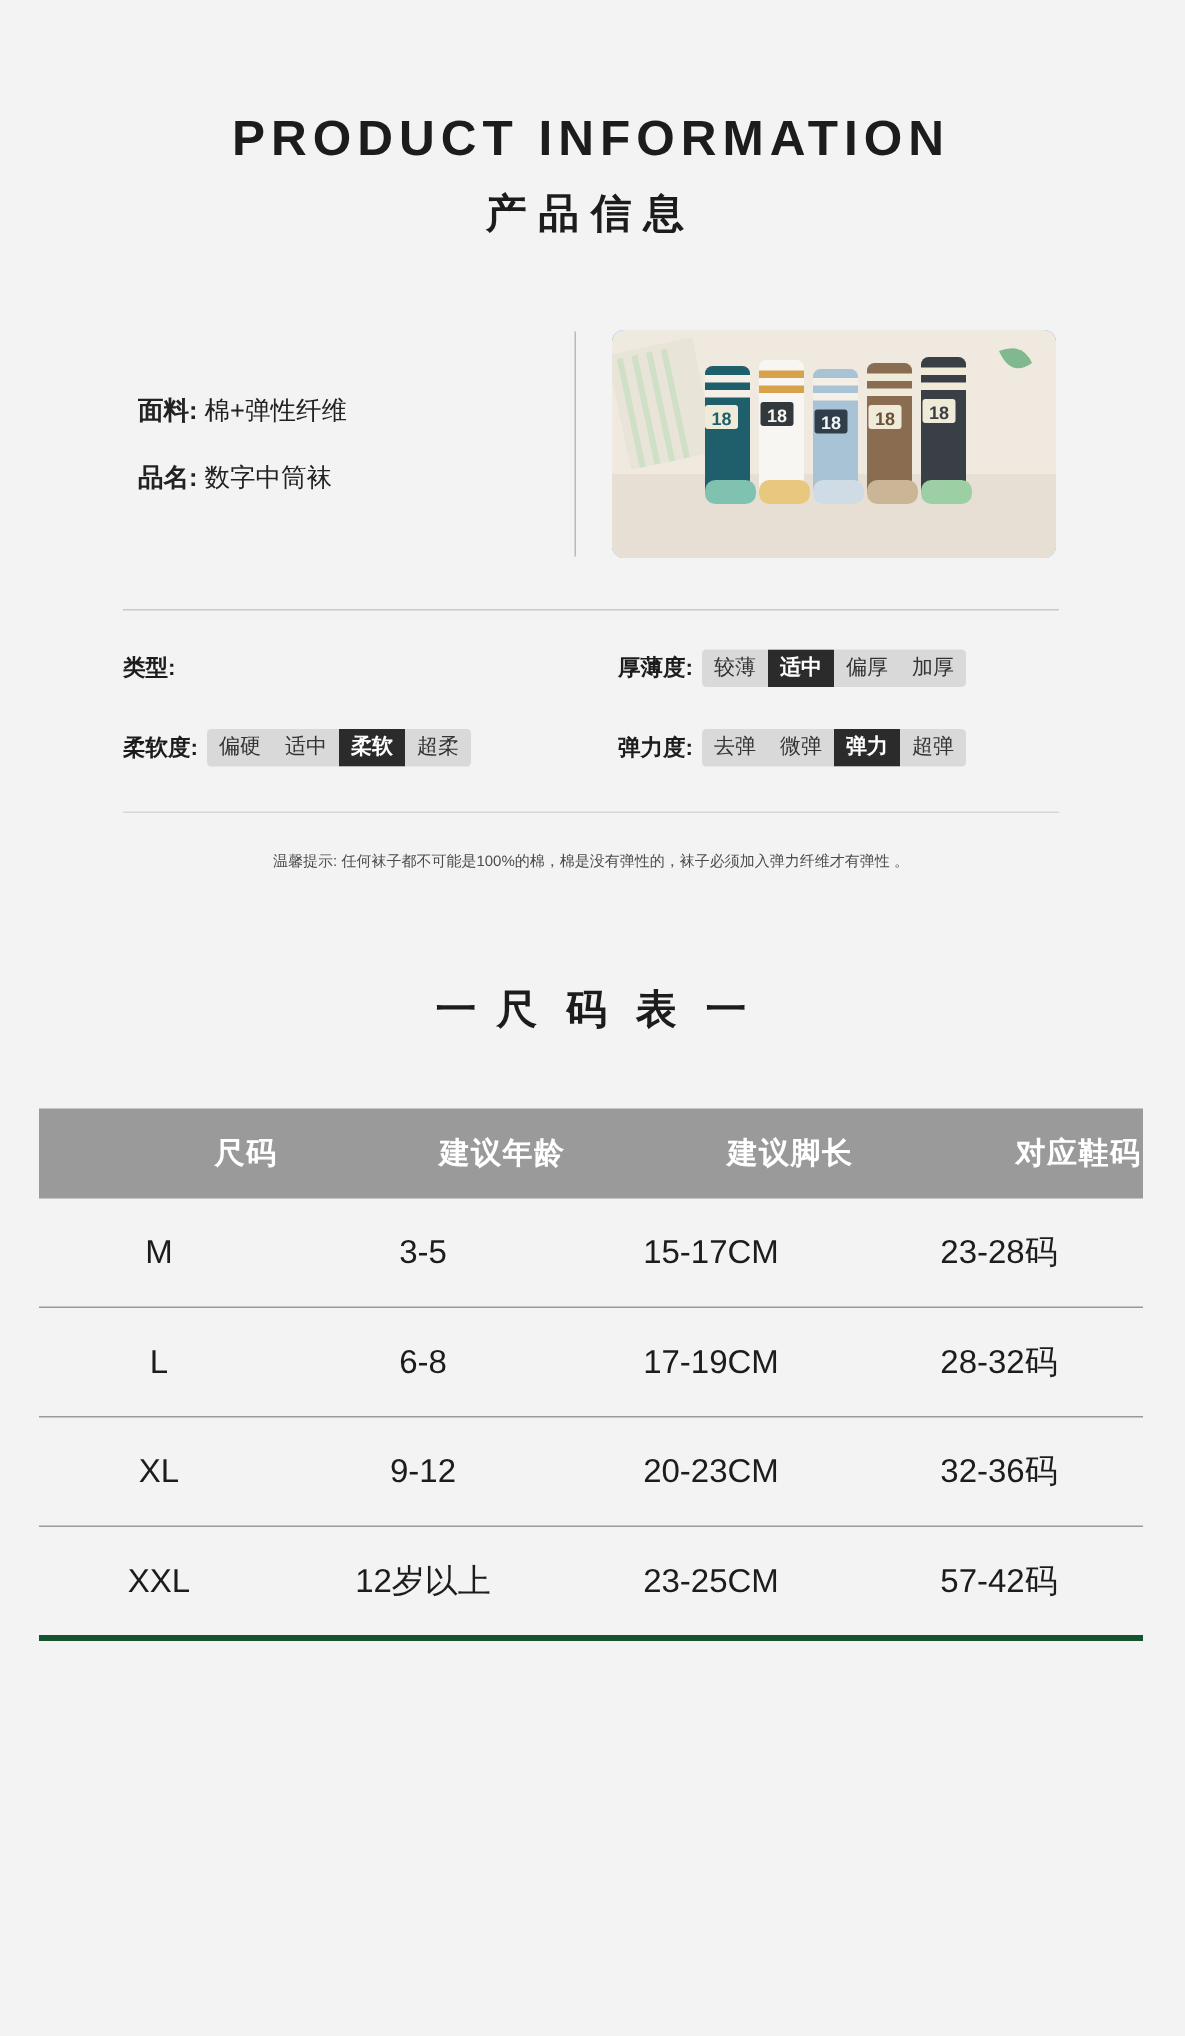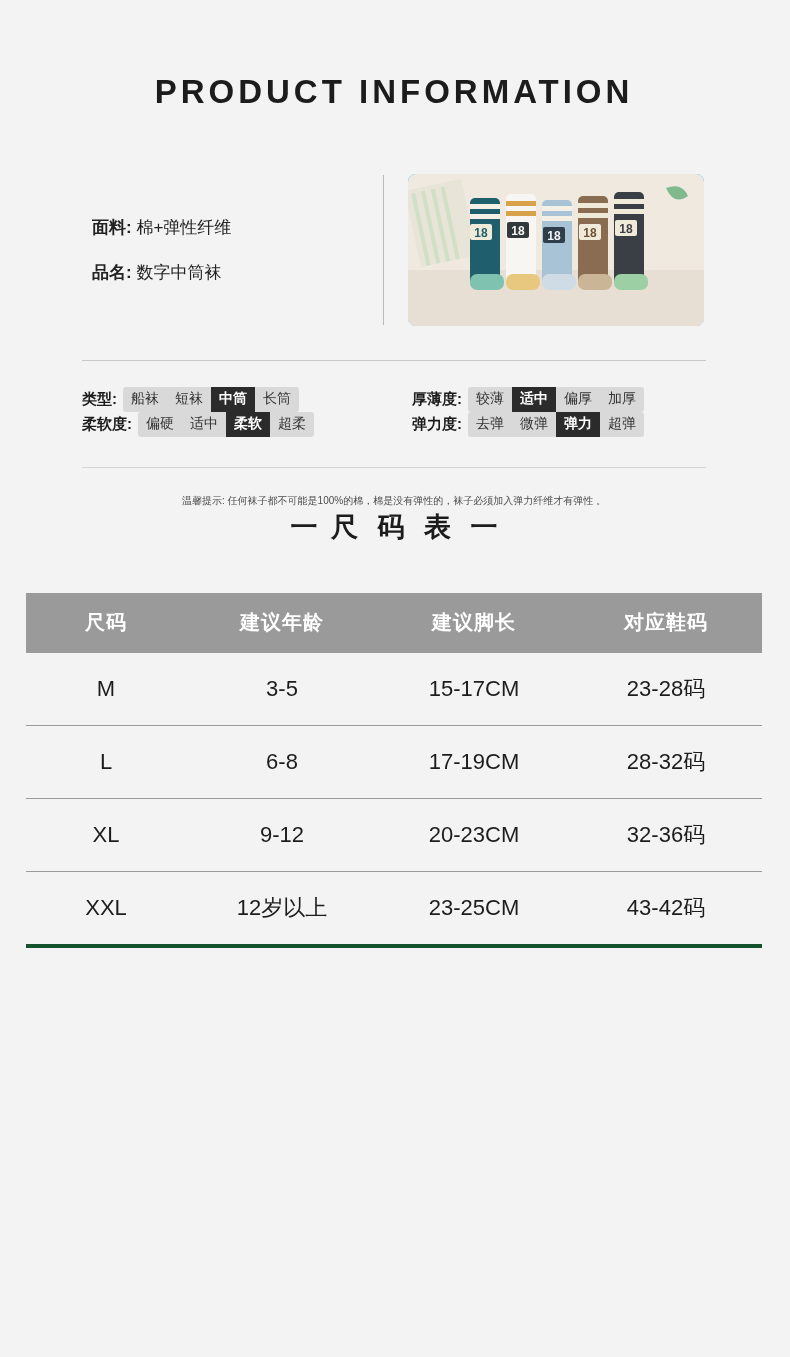--- a/index.html
+++ b/index.html
@@ -99,20 +99,21 @@
   }
 
   
   .spec-area {
     width: 624px;
     margin: 26px auto 0 auto;
   }
   .spec-line {
     display: flex;
     align-items: center;
+    margin-bottom: 28px;
   }
   .spec-line:last-child { margin-bottom: 0; }
   .spec-cell {
     display: flex;
     align-items: center;
   }
   .spec-cell.first { width: 330px; }
   .spec-title {
     font-size: 15px;
     font-weight: bold;
@@ -148,20 +149,21 @@
     margin: 24px auto 0 auto;
     text-align: center;
     font-size: 10px;
     color: #4c4c4c;
     line-height: 1.7;
   }
 
   
   .size-heading {
     text-align: center;
+    margin-top: 72px;
     font-size: 27px;
     font-weight: bold;
     letter-spacing: 6px;
     color: #1c1c1c;
   }
   .size-heading .dash {
     font-weight: bold;
     letter-spacing: 0;
   }
 
@@ -171,21 +173,21 @@
     margin: 48px auto 0 auto;
     border-collapse: collapse;
     table-layout: fixed;
   }
   .table thead th {
     background: #9a9a9a;
     color: #fff;
     font-size: 20px;
     font-weight: bold;
     height: 58px;
-    text-align: center;
+    text-align: right;
     letter-spacing: 1px;
     margin-top: 41px;
   }
   .table tbody td {
     height: 70px;
     text-align: center;
     font-size: 22px;
     color: #1c1c1c;
     border-bottom: 1px solid #9a9a9a;
     background: transparent;
@@ -205,20 +207,21 @@
     margin-top: 28px;
   }
 </style>
 </head>
 <body>
 
 <div class="page">
 
   <div class="header">
     <div class="title-en">PRODUCT INFORMATION</div>
+    <div class="title-cn">产品信息</div>
   </div>
 
   <div class="info-block">
     <div class="info-left">
       <div class="info-row">
         <span class="info-label">面料:</span>
         <span class="info-value">棉+弹性纤维</span>
       </div>
       <div class="info-row">
         <span class="info-label">品名:</span>
@@ -291,26 +294,20 @@
     </div>
   </div>
 
   <div class="hr"></div>
 
   <div class="spec-area">
 
     <div class="spec-line">
       <div class="spec-cell first">
         <span class="spec-title">类型:</span>
-        <span class="opt-group">
-          <span class="opt">船袜</span>
-          <span class="opt">短袜</span>
-          <span class="opt active">中筒</span>
-          <span class="opt">长筒</span>
-        </span>
       </div>
       <div class="spec-cell">
         <span class="spec-title">厚薄度:</span>
         <span class="opt-group">
           <span class="opt">较薄</span>
           <span class="opt active">适中</span>
           <span class="opt">偏厚</span>
           <span class="opt">加厚</span>
         </span>
       </div>
@@ -381,19 +378,19 @@
       <tr>
         <td>XL</td>
         <td>9-12</td>
         <td>20-23CM</td>
         <td>32-36码</td>
       </tr>
       <tr>
         <td>XXL</td>
         <td>12岁以上</td>
         <td>23-25CM</td>
-        <td>43-42码</td>
+        <td>57-42码</td>
       </tr>
     </tbody>
   </table>
 
 
 </div>
 
 </body></html>

